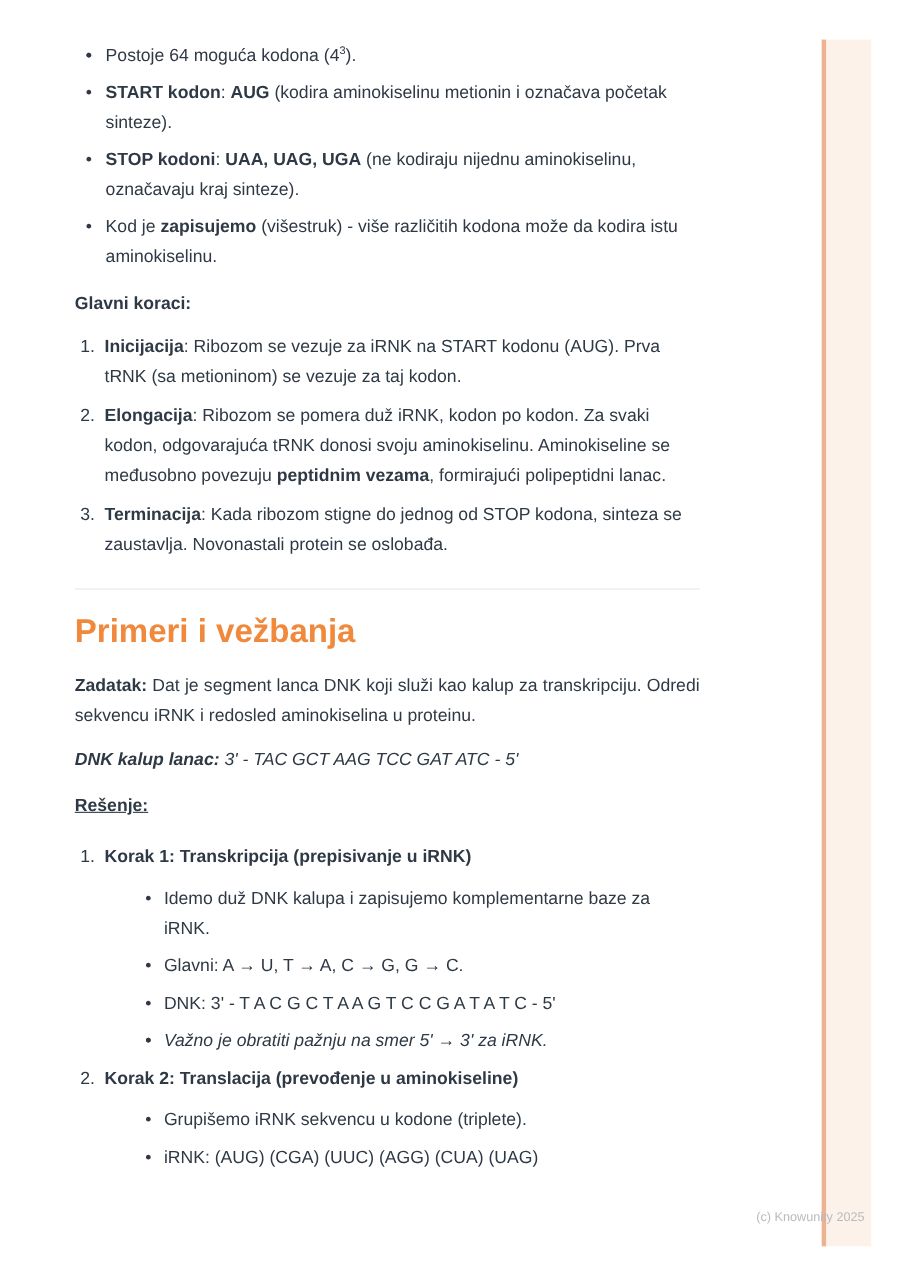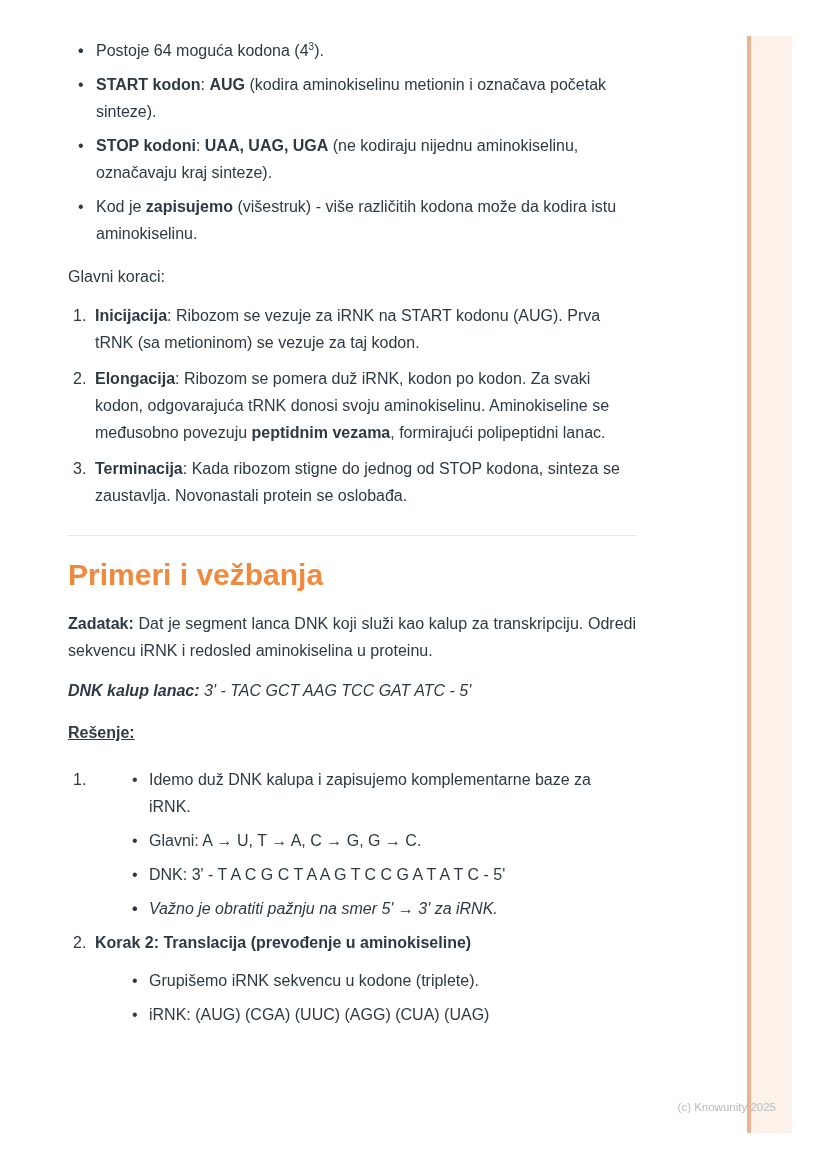--- a/index.html
+++ b/index.html
@@ -30,21 +30,21 @@
     top:36px;
     width:45px;
     height:1097px;
     background:var(--strip-fill);
     border-left:4px solid var(--strip-line);
     z-index:1;
   }
   .watermark{
     position:absolute;
     top:1101px;
-    right:52px;
+    right:42px;
     font-size:11.5px;
     color:var(--watermark);
     z-index:2;
     white-space:nowrap;
   }
   .content{
     position:absolute;
     left:68px;
     top:30px;
     width:568px;
@@ -56,21 +56,21 @@
   sup{font-size:10px;line-height:0;}
 
   ul,ol{list-style:none;}
   .li{position:relative;}
   .marker{position:absolute;display:inline-block;}
 
   
   .top-list .li{padding-left:28px;margin-bottom:7px;}
   .top-list .marker{left:10px;top:0;}
 
-  .sub-head{font-weight:400;margin-top:16px;margin-bottom:12px;}
+  .sub-head{font-weight:700;margin-top:16px;margin-bottom:12px;}
 
   
   .koraci .li{padding-left:27px;margin-bottom:9px;}
   .koraci .marker{left:5px;top:0;}
 
   hr.divider{
     border:none;
     border-top:1px solid var(--divider);
     margin-top:26px;
     margin-bottom:24px;
@@ -152,20 +152,21 @@
     <p class="para zadatak"><span class="b">Zadatak:</span><span> Dat je segment lanca DNK koji služi kao kalup za transkripciju. Odredi sekvencu iRNK i redosled aminokiselina u proteinu.</span></p>
 
     <p class="para dnk"><span class="b">DNK kalup lanac:</span><span> 3' - TAC GCT AAG TCC GAT ATC - 5'</span></p>
 
     <p class="para resenje">Rešenje:</p>
 
     <ol class="steps">
 
       <li class="li">
         <span class="marker">1.</span>
+        <div class="step-title"><span class="b">Korak 1: Transkripcija (prepisivanje u iRNK)</span></div>
         <ul class="sub-list">
           <li class="li">
             <span class="marker">•</span>
             <span><span>Idemo duž DNK kalupa i zapisujemo komplementarne baze za iRNK.</span></span>
           </li>
           <li class="li">
             <span class="marker">•</span>
             <span><span>Glavni: A → U, T → A, C → G, G → C.</span></span>
           </li>
           <li class="li">

